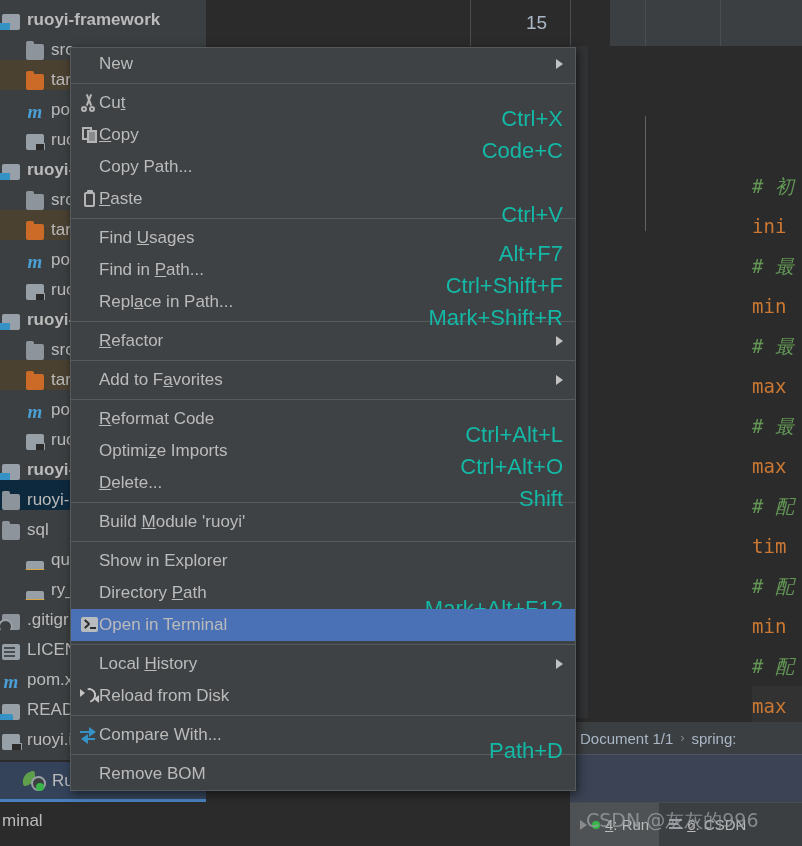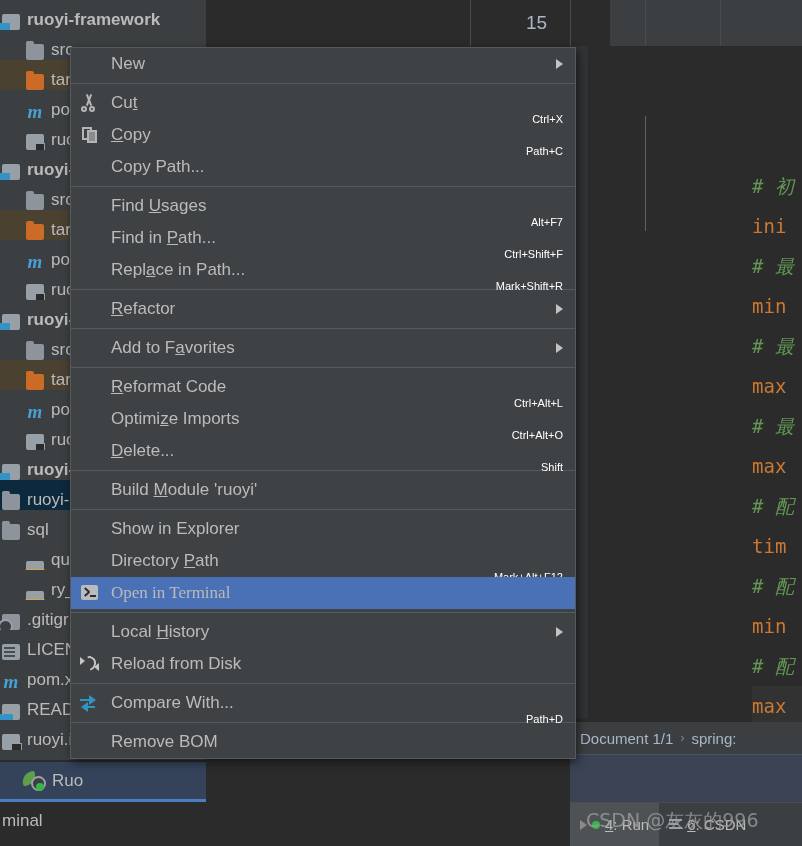--- a/index.html
+++ b/index.html
@@ -128,25 +128,25 @@
 
   
   .ctxmenu {
     position:absolute; left:70px; top:47px; width:506px;
     background:#3f4244; border:1px solid #565a5c;
     box-shadow: 2px 3px 9px rgba(0,0,0,.55);
     font-size:17px; color:#bbbbbb;
   }
   .mi {
     position:relative; height:32px; display:flex; align-items:center;
-    padding-left:40px; padding-right:12px; white-space:nowrap;
-  }
-  .mi.hl { background:#4a70b5;font-family:Liberation Serif, serif; }
+    padding-left:28px; padding-right:12px; white-space:nowrap;
+  }
+  .mi.hl { background:#4a70b5; }
   .mi .label { flex:1; }
-  .mi .sc { color:#ffffff; font-size:11px; margin-left:18px;margin-top:32px; }
+  .mi .sc { color:#14b8a6; font-size:22px; margin-left:18px;margin-top:32px; }
   .mi .arrow {
     width:0;height:0;border-left:7px solid #c2c2c2;
     border-top:5px solid transparent;border-bottom:5px solid transparent; margin-left:18px;
   }
   .msep { height:1px; background:#555a5c; margin:3px 0; }
   .mico { position:absolute; left:9px; top:7px; width:19px; height:18px; }
 
   
   .i-cut::before, .i-cut::after{
     content:"";position:absolute;left:8px;top:0;width:2px;height:12px;background:#b5b5b5;
@@ -366,24 +366,32 @@
         </span>
         <span class="label">Cu<span class="u">t</span></span>
         <span class="sc">Ctrl+X</span>
       </div>
       <div class="mi">
         <span class="mico i-copy">
           <i></i>
           <i></i>
         </span>
         <span class="label"><span class="u">C</span>opy</span>
-        <span class="sc">Path+C</span>
+        <span class="sc">Code+C</span>
       </div>
       <div class="mi">
         <span class="label">Copy Path...</span>
+      </div>
+      <div class="mi">
+        <span class="mico i-paste">
+          <i></i>
+          <i></i>
+        </span>
+        <span class="label"><span class="u">P</span>aste</span>
+        <span class="sc">Ctrl+V</span>
       </div>
       <div class="msep"></div>
       <div class="mi">
         <span class="label">Find <span class="u">U</span>sages</span>
         <span class="sc">Alt+F7</span>
       </div>
       <div class="mi">
         <span class="label">Find in <span class="u">P</span>ath...</span>
         <span class="sc">Ctrl+Shift+F</span>
       </div>

